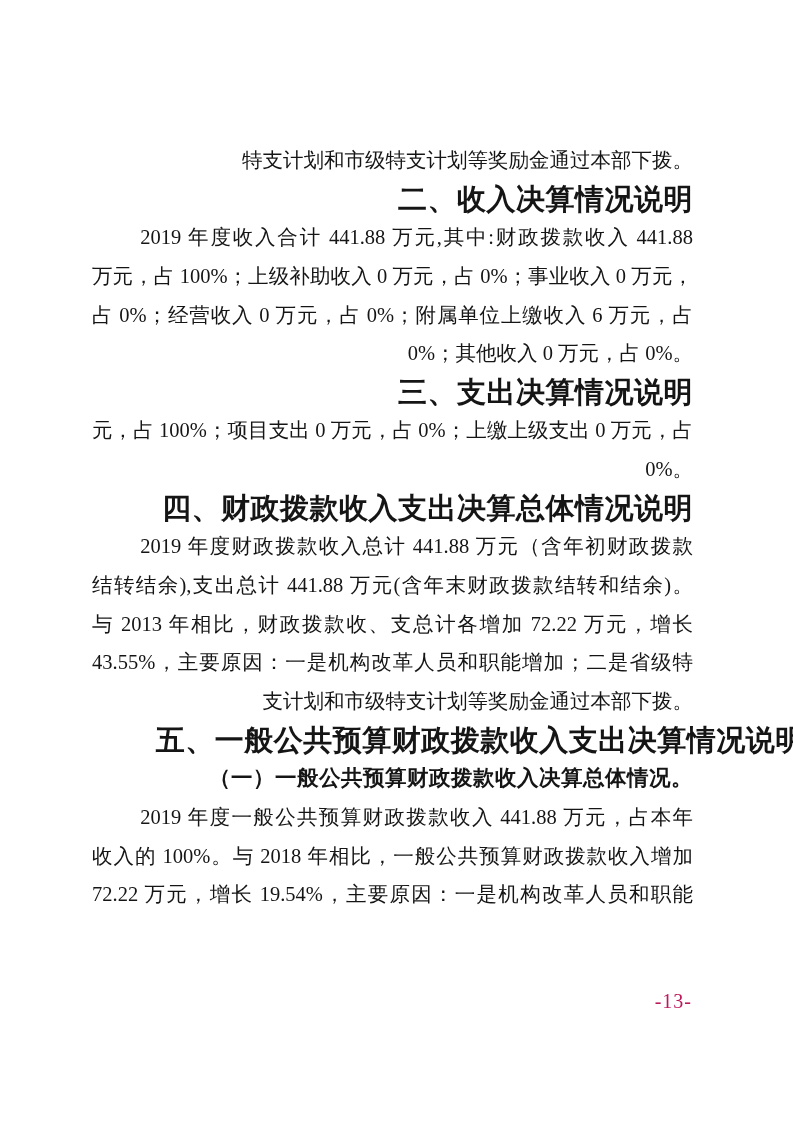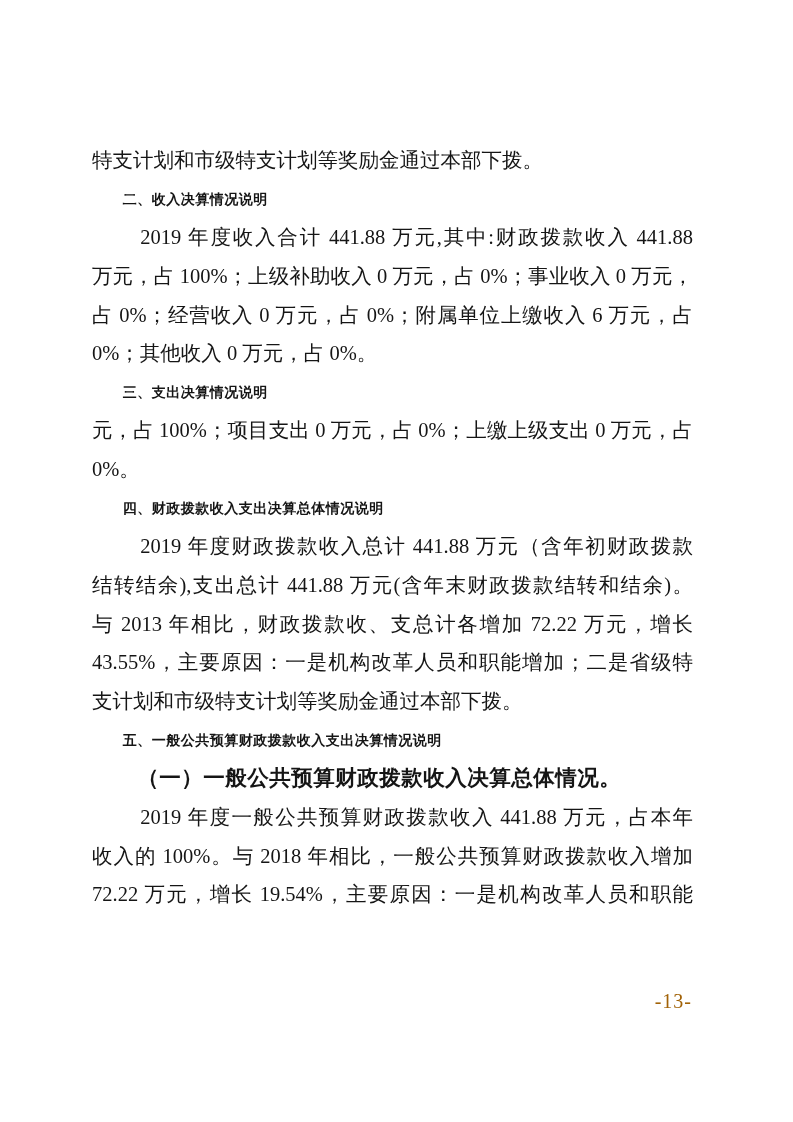--- a/index.html
+++ b/index.html
@@ -21,52 +21,52 @@
     top: 141px;
     width: 601px;
   }
   .line {
     font-family: "Liberation Serif", "DejaVu Serif", serif;
     font-size: 20.5px;
     color: #151515;
     height: 38.65px;
     line-height: 38.65px;
     white-space: nowrap;
-    text-align: left;
+    text-align: right;
   }
   .line.justify {
     white-space: normal;
     text-align: justify;
     text-align-last: justify;
     overflow: hidden;
   }
   .line.indent {
     text-indent: 2.35em;
   }
   .line.heading {
     font-family: "Liberation Sans", "DejaVu Sans", sans-serif;
     font-weight: 700;
-    font-size: 14px;
+    font-size: 29px;
     text-indent: 2.2em;
     letter-spacing: 0.5px;
   }
   .line.subheading {
     font-family: "Liberation Serif", "DejaVu Serif", serif;
     font-weight: 700;
     font-size: 21.5px;
     text-indent: 2.1em;
     letter-spacing: 0.5px;
   }
   .page-number {
     position: absolute;
     top: 990px;
     right: 101px;
     font-family: "Liberation Serif", "DejaVu Serif", serif;
     font-size: 20px;
-    color: #a16207;
+    color: #be185d;
     letter-spacing: 1px;
   }
 </style>
 </head>
 <body>
 
 <div class="page">
   <div class="content">
       <div class="line body">特支计划和市级特支计划等奖励金通过本部下拨。</div>
       <div class="line heading indent">二、收入决算情况说明</div>

